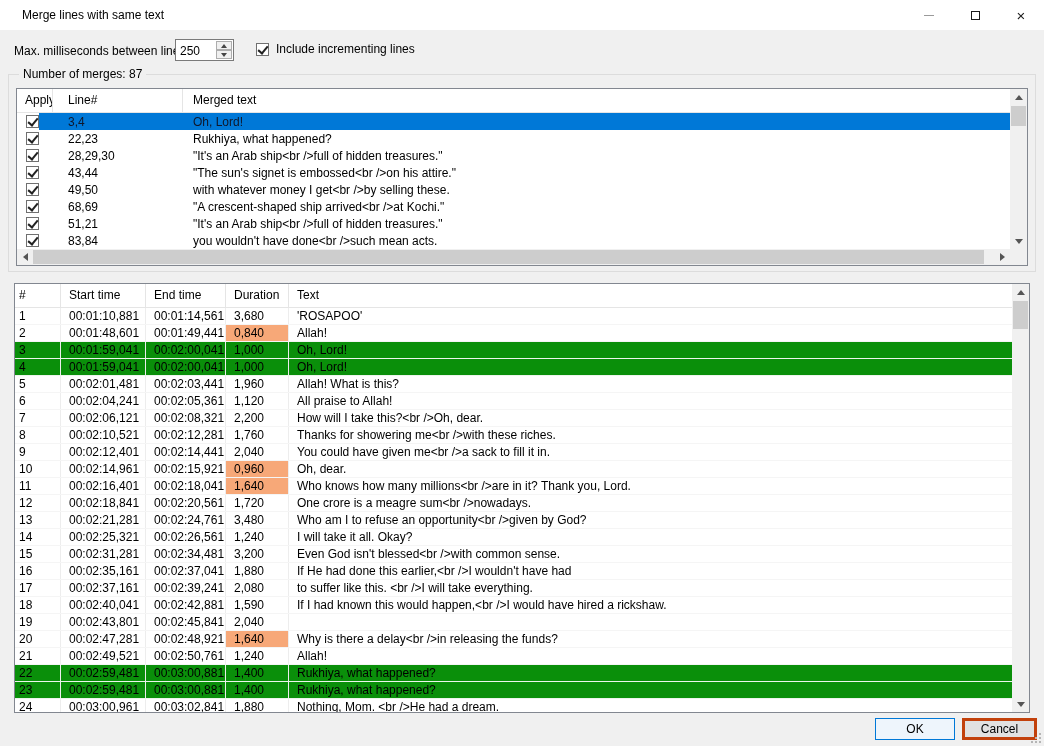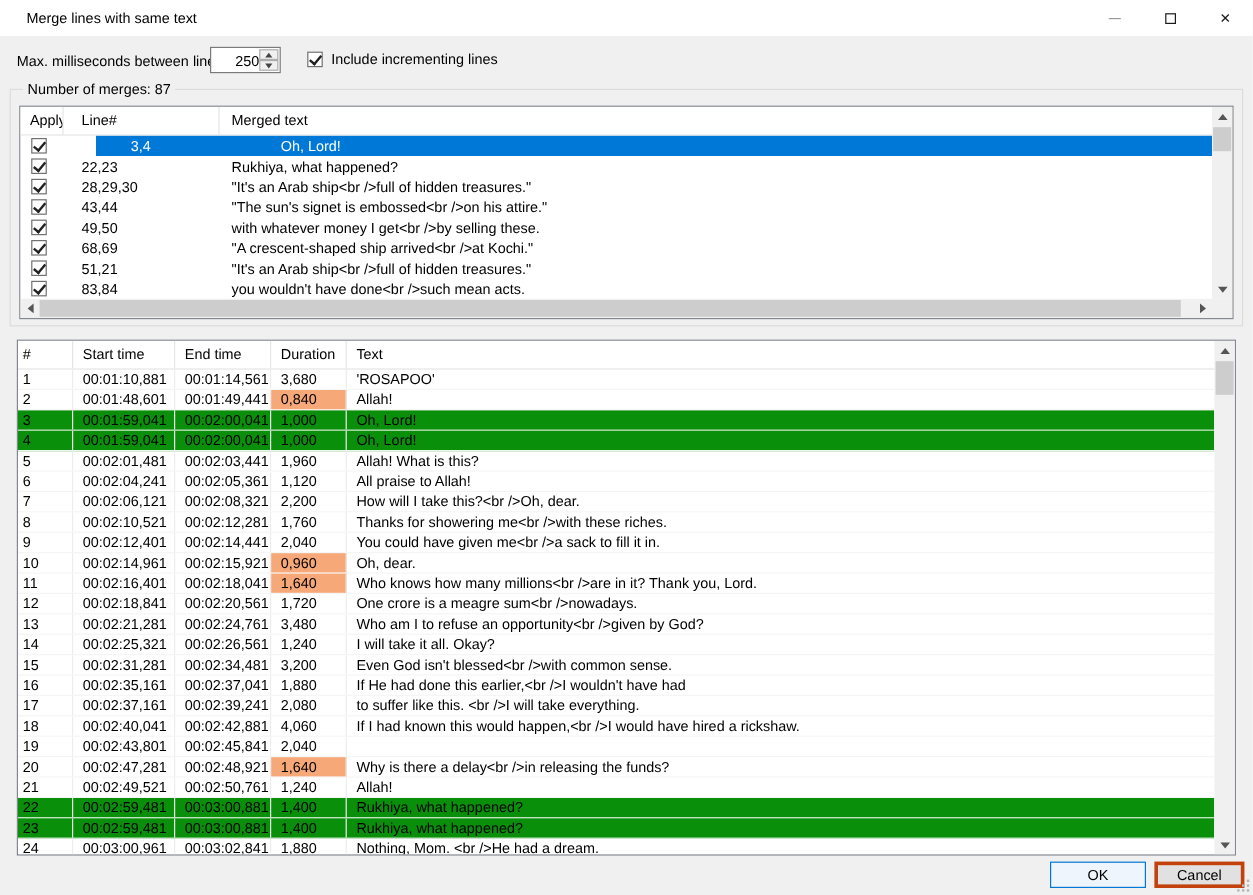--- a/index.html
+++ b/index.html
@@ -17,21 +17,21 @@
   .cap-btn { width:46px; height:100%; display:flex; align-items:center; justify-content:center; }
   .min-glyph { width:10px; height:1px; background:#9a9a9a; display:block; }
   .max-glyph { width:9px; height:9px; border:1px solid #1a1a1a; display:block; }
   .close-glyph { font-size:15px; line-height:15px; color:#1a1a1a; }
   
   .lbl { position:absolute; white-space:nowrap; }
   #lbl-maxms { left:14px; top:44px; }
   .numeric { position:absolute; left:175px; top:39px; width:59px; height:22px;
     background:#fff; border:1px solid #7a7a7a; display:flex; }
   .numeric input { flex:1; width:36px; border:none; outline:none; padding:1px 0 0 4px;
-    font-family:"Liberation Sans", sans-serif; font-size:12px; background:transparent;text-align:right; }
+    font-family:"Liberation Sans", sans-serif; font-size:12px; background:transparent; }
   .spin-col { width:17px; display:flex; flex-direction:column; }
   .spin-btn { flex:1; margin:1px 1px 0 0; background:#f0f0f0; border:1px solid #adadad;
     display:flex; align-items:center; justify-content:center; }
   .spin-btn:last-child { margin:0 1px 1px 0; }
   .checkrow { position:absolute; left:249px; top:42px; display:flex; align-items:center; }
   .checkbox { width:13px; height:13px; background:#fff; border:1px solid #707070; position:relative; flex:none; }
   .checkbox.checked::after { content:""; position:absolute; left:3px; top:0px;
     width:4px; height:8px; border:solid #212121; border-width:0 2px 2px 0; transform:rotate(40deg); }
   .checkrow span { margin-left:7px; }
   
@@ -50,21 +50,21 @@
   .h-line  { width:130px; padding-left:15px; }
   .h-merged{ flex:1; padding-left:10px; }
   .m-rows { height:136px; overflow:hidden; margin-right:17px; }
   .m-row { height:17px; display:flex; align-items:stretch; white-space:nowrap; }
   .m-chkzone { width:22px; display:flex; align-items:center; justify-content:flex-end; background:#fff; }
   .m-chkzone .checkbox { width:13px; height:13px; }
   .m-rest { flex:1; display:flex; align-items:center; overflow:hidden; }
   .m-fill { width:14px; height:100%; }
   .m-line { width:130px; padding-left:15px; }
   .m-text { flex:1; padding-left:10px; overflow:hidden; }
-  .m-row.selected .m-rest { background:var(--accent,#0078d7); color:#ffffff;margin-left:41px; }
+  .m-row.selected .m-rest { background:var(--accent,#0078d7); color:#0f172a; }
   
   #subtitle-list { left:14px; top:283px; width:1016px; height:430px; }
   #subtitle-list .lv-header { margin-right:17px; }
   .h-num  { width:46px; padding-left:4px; }
   .h-start{ width:85px; padding-left:8px; }
   .h-end  { width:80px; padding-left:8px; }
   .h-dur  { width:63px; padding-left:8px; }
   .h-text { flex:1; padding-left:8px; }
   .s-rows { height:404px; overflow:hidden; margin-right:17px; }
   .s-row { height:17px; display:flex; align-items:stretch; white-space:nowrap;
@@ -377,21 +377,21 @@
     <div class="cell c-num">17</div>
     <div class="cell c-start">00:02:37,161</div>
     <div class="cell c-end">00:02:39,241</div>
     <div class="cell c-dur">2,080</div>
     <div class="cell c-text">to suffer like this. &lt;br /&gt;I will take everything.</div>
   </div>
       <div class="s-row">
     <div class="cell c-num">18</div>
     <div class="cell c-start">00:02:40,041</div>
     <div class="cell c-end">00:02:42,881</div>
-    <div class="cell c-dur">4,060</div>
+    <div class="cell c-dur">1,590</div>
     <div class="cell c-text">If I had known this would happen,&lt;br /&gt;I would have hired a rickshaw.</div>
   </div>
       <div class="s-row">
     <div class="cell c-num">19</div>
     <div class="cell c-start">00:02:43,801</div>
     <div class="cell c-end">00:02:45,841</div>
     <div class="cell c-dur">2,040</div>
   </div>
       <div class="s-row dur-warn">
     <div class="cell c-num">20</div>

